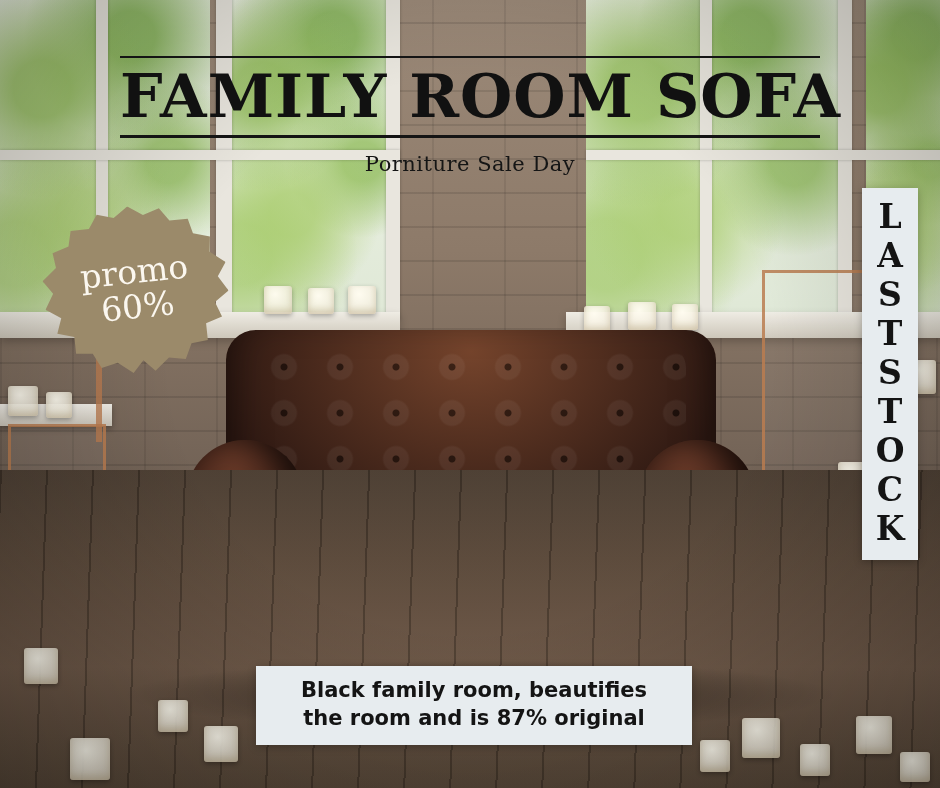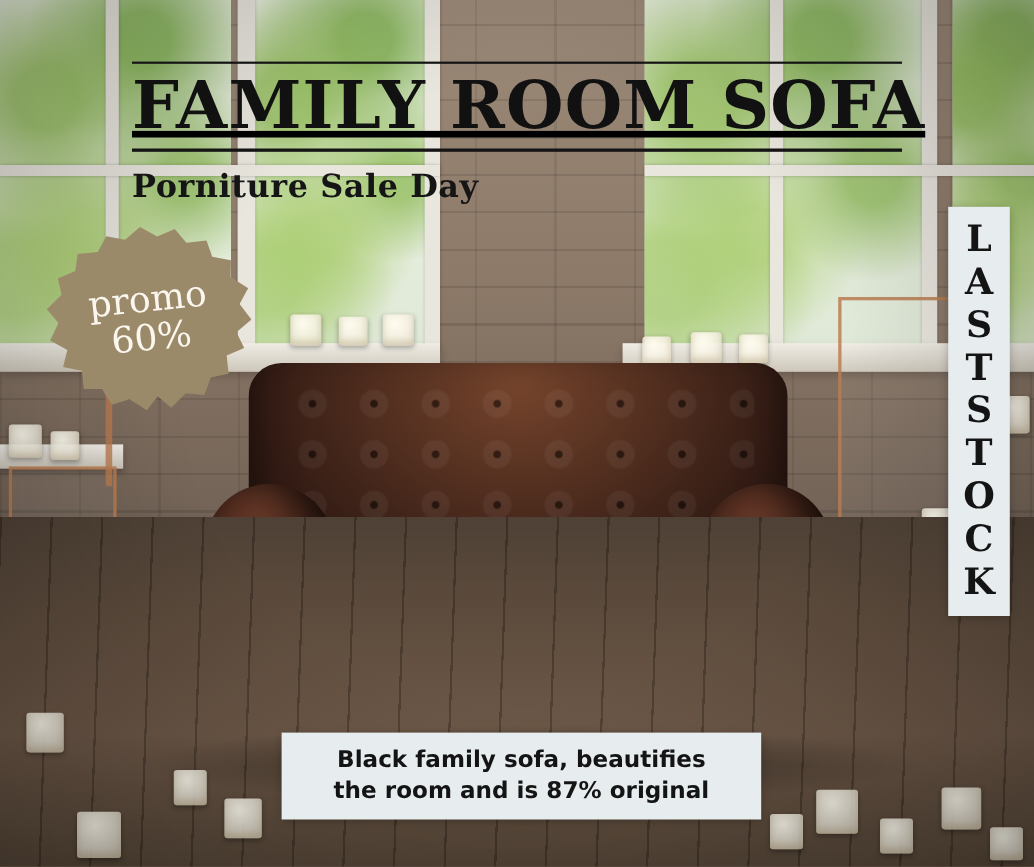--- a/index.html
+++ b/index.html
@@ -165,21 +165,20 @@
     pointer-events: none;
   }
 
   
   .headline-wrap {
     position: absolute;
     left: 120px;
     top: 56px;
     width: 700px;
     text-align: center;
-    text-decoration: underline;
   }
   .rule {
     height: 3px;
     background: #141414;
     width: 100%;
   }
   .rule.thin { height: 2px; }
   .headline {
     font-family: "DejaVu Serif", serif;
     font-weight: bold;
@@ -188,24 +187,24 @@
     color: #111;
     line-height: 1.08;
     margin: 6px 0 6px 0;
     white-space: nowrap;
   }
   .subheadline {
     position: absolute;
     left: 120px;
     top: 152px;
     width: 700px;
-    text-align: left;
-    font-family: "DejaVu Serif", serif;
-    font-weight: bold;
-    font-size: 29px;
+    text-align: center;
+    font-family: "DejaVu Serif", serif;
+    font-weight: normal;
+    font-size: 21px;
     color: #151515;
     letter-spacing: 0.5px;
   }
 
   
   .badge {
     position: absolute;
     left: 44px;
     top: 206px;
     width: 184px;
@@ -368,17 +367,17 @@
     <span>S</span>
     <span>T</span>
     <span>S</span>
     <span>T</span>
     <span>O</span>
     <span>C</span>
     <span>K</span>
   </div>
 
   <div class="caption">
-    <div>Black family sofa, beautifies</div>
+    <div>Black family room, beautifies</div>
     <div>the room and is 87% original</div>
   </div>
 
 </div>
 
 </body></html>

